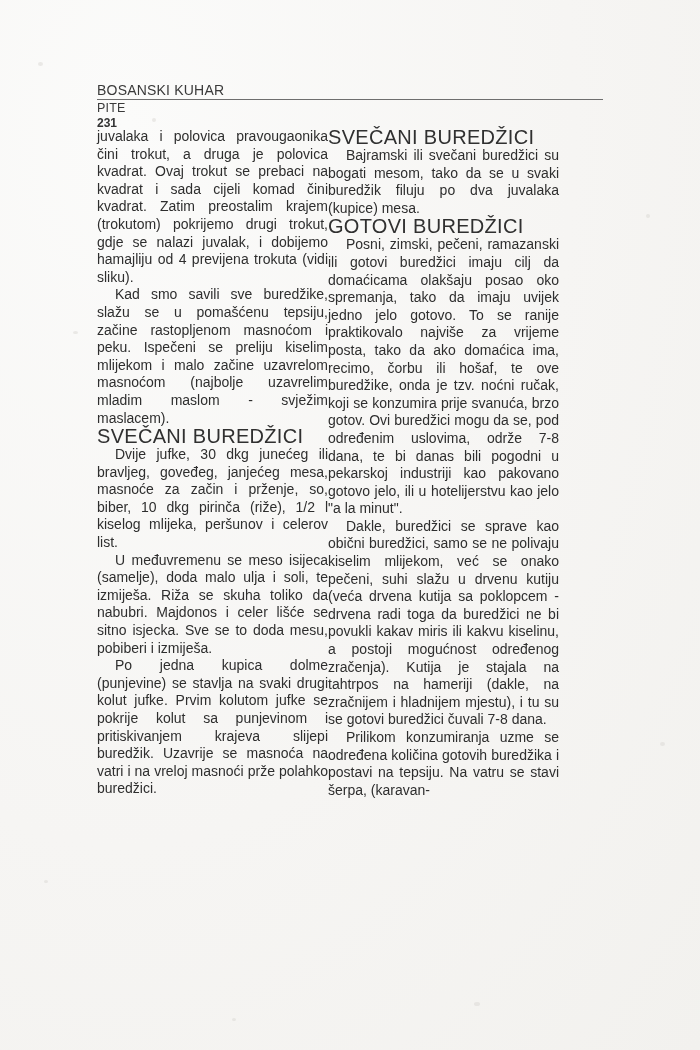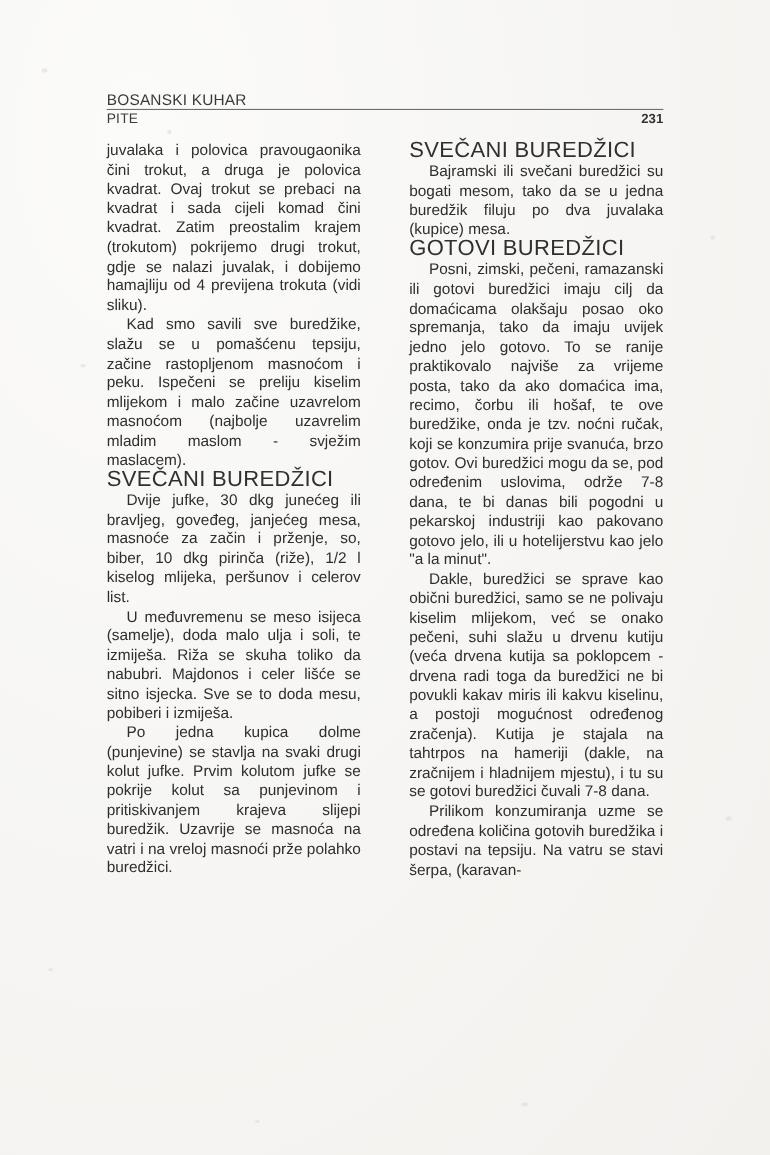--- a/index.html
+++ b/index.html
@@ -41,20 +41,21 @@
     height: 0;
     border-top: 1.3px solid #6e6e6e;
     margin-top: 1px;
     width: 100%;
   }
   .header-row2 {
     display: flex;
     justify-content: space-between;
     align-items: baseline;
     margin-top: 1px;
+    flex-direction: column;
   }
   .header-section {
     font-size: 12.5px;
     letter-spacing: 0.2px;
     color: #3a3a3a;
     line-height: 15px;
   }
   .header-folio {
     font-size: 12px;
     font-weight: bold;
@@ -62,21 +63,20 @@
     line-height: 15px;
   }
 
   
   .columns {
     position: absolute;
     left: 97px;
     top: 128px;
     width: 506px;
     display: flex;
-    gap: 44px;
   }
   .col {
     width: 231px;
   }
 
   p.body {
     margin: 0;
     font-size: 14px;
     line-height: 17.6px;
     text-align: justify;
@@ -149,21 +149,21 @@
       <p class="body">U međuvremenu se meso isijeca (samelje), doda malo ulja i soli, te izmiješa. Riža se skuha toliko da nabubri. Majdonos i celer lišće se sitno isjecka. Sve se to doda mesu, pobiberi i izmiješa.</p>
 
       <p class="body">Po jedna kupica dolme (punjevine) se stavlja na svaki drugi kolut jufke. Prvim kolutom jufke se pokrije kolut sa punjevinom i pritiskivanjem krajeva slijepi buredžik. Uzavrije se masnoća na vatri i na vreloj masnoći prže polahko buredžici.</p>
 
     </div>
 
     <div class="col">
 
       <h2 class="recipe-title">SVEČANI BUREDŽICI</h2>
 
-      <p class="body gap-after-title">Bajramski ili svečani buredžici su bogati mesom, tako da se u jedna buredžik filuju po dva juvalaka (kupice) mesa.</p>
+      <p class="body gap-after-title">Bajramski ili svečani buredžici su bogati mesom, tako da se u svaki buredžik filuju po dva juvalaka (kupice) mesa.</p>
 
       <h2 class="recipe-title gap-before-title">GOTOVI BUREDŽICI</h2>
 
       <p class="body gap-after-title">Posni, zimski, pečeni, ramazanski ili gotovi buredžici imaju cilj da domaćicama olakšaju posao oko spremanja, tako da imaju uvijek jedno jelo gotovo. To se ranije praktikovalo najviše za vrijeme posta, tako da ako domaćica ima, recimo, čorbu ili hošaf, te ove buredžike, onda je tzv. noćni ručak, koji se konzumira prije svanuća, brzo gotov. Ovi buredžici mogu da se, pod određenim uslovima, održe 7-8 dana, te bi danas bili pogodni u pekarskoj industriji kao pakovano gotovo jelo, ili u hotelijerstvu kao jelo "a la minut".</p>
 
       <p class="body">Dakle, buredžici se sprave kao obični buredžici, samo se ne polivaju kiselim mlijekom, već se onako pečeni, suhi slažu u drvenu kutiju (veća drvena kutija sa poklopcem - drvena radi toga da buredžici ne bi povukli kakav miris ili kakvu kiselinu, a postoji mogućnost određenog zračenja). Kutija je stajala na tahtrpos na hameriji (dakle, na zračnijem i hladnijem mjestu), i tu su se gotovi buredžici čuvali 7-8 dana.</p>
 
       <p class="body">Prilikom konzumiranja uzme se određena količina gotovih buredžika i postavi na tepsiju. Na vatru se stavi šerpa, (karavan-</p>
     </div>
 

